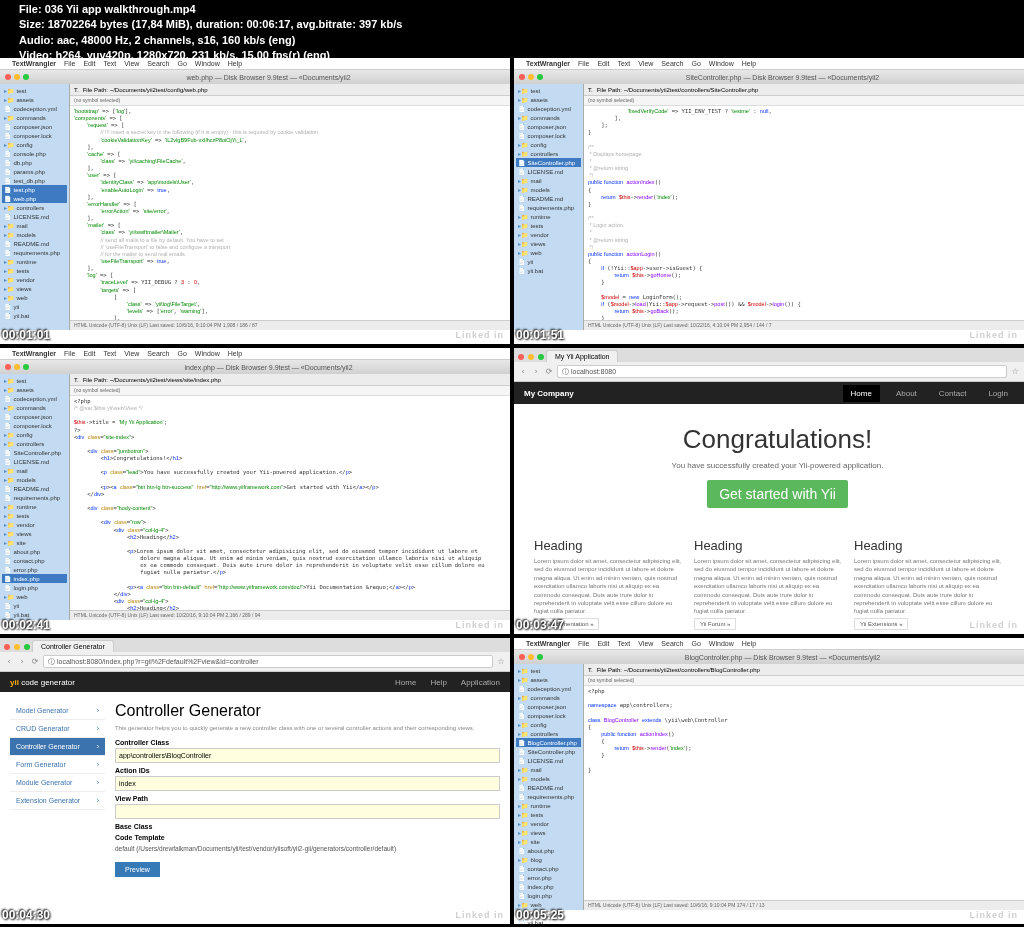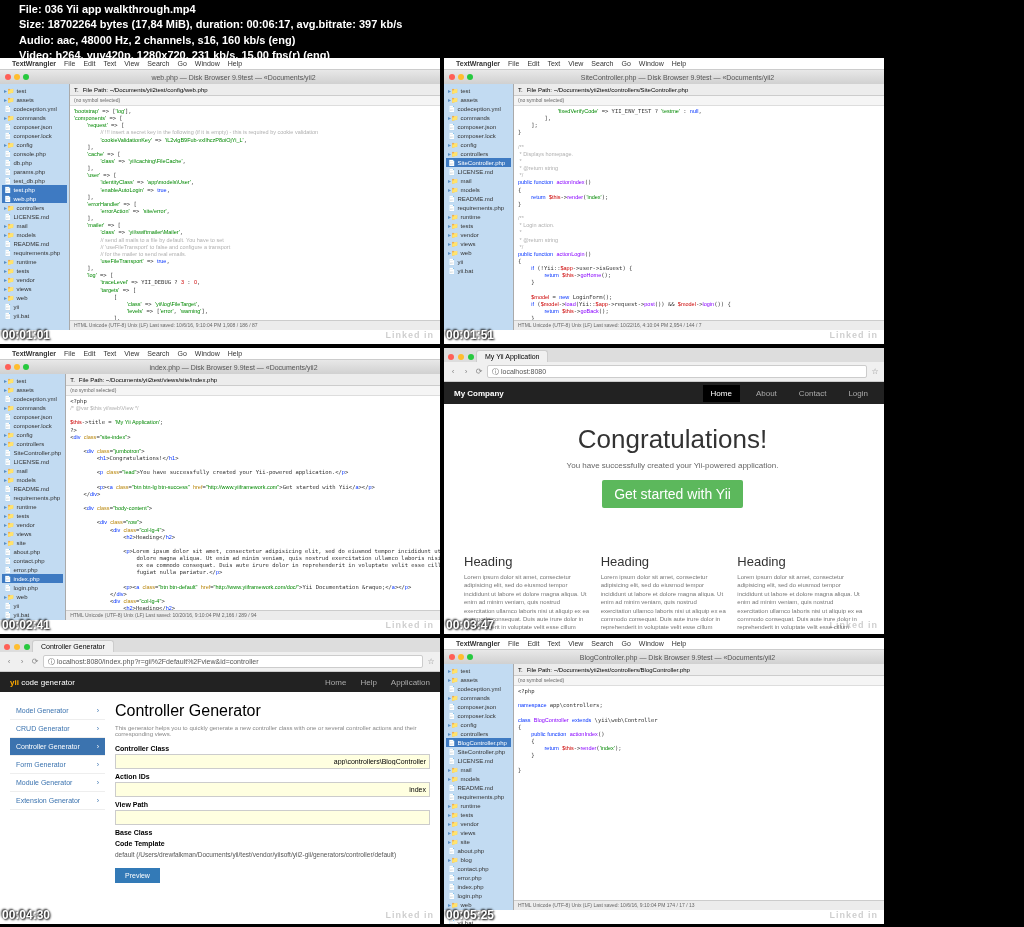--- a/index.html
+++ b/index.html
@@ -1,21 +1,21 @@
 <!DOCTYPE html>
 <html><head>
 <meta charset="utf-8">
 <style>
 * { margin: 0; padding: 0; box-sizing: border-box; font-family: Arial, Helvetica, sans-serif; }
 body { width: 1024px; height: 927px; background: #000; position: relative; }
 
 .header-info { position: absolute; top: 2px; left: 19px; color: #fff; font-size: 11px; font-weight: bold; line-height: 1.4; }
 .header-info div { white-space: pre; }
 
-.grid { position: absolute; top: 58px; left: 0; width: 884px; height: 866px; display: grid; grid-template-columns: 1fr 1fr; grid-template-rows: 1fr 1fr 1fr; gap: 4px; background: #000; }
+.grid { position: absolute; top: 58px; left: 0; width: 1024px; height: 866px; display: grid; grid-template-columns: 1fr 1fr; grid-template-rows: 1fr 1fr 1fr; gap: 4px; background: #000; }
 
 .pane { background: #fff; position: relative; overflow: hidden; font-size: 6px; }
 
 .timestamp { position: absolute; bottom: 2px; left: 2px; color: #fff; font-size: 12px; font-weight: bold; text-shadow: 1px 1px 2px #000, -1px -1px 2px #000; z-index: 100; }
 
 .watermark { position: absolute; bottom: 4px; right: 6px; color: rgba(0,0,0,0.2); font-size: 9px; font-weight: bold; z-index: 50; letter-spacing: 1px; }
 
 
 .mac-titlebar { height: 14px; background: linear-gradient(#e8e8e8,#d0d0d0); display: flex; align-items: center; padding: 0 5px; gap: 3px; }
 .traffic { width: 6px; height: 6px; border-radius: 50%; }
@@ -53,38 +53,38 @@
 .yii-brand { color: #fff; font-weight: bold; }
 .yii-navlinks { margin-left: auto; display: flex; gap: 10px; }
 .yii-navlinks .active { background: #000; color: #fff; padding: 4px 8px; }
 .yii-navlinks span { padding: 4px 6px; }
 .yii-hero { text-align: center; padding: 20px; background: #fff; margin-left: 17px; }
 .yii-hero h1 { font-size: 26px; font-weight: normal; color: #333; margin-bottom: 6px; }
 .yii-hero p { font-size: 8px; color: #666; margin-bottom: 10px; }
 .yii-btn { display: inline-block; background: #5cb85c; color: #fff; padding: 6px 12px; font-size: 14px; border-radius: 2px; }
 .yii-cols { display: flex; gap: 10px; padding: 10px 20px; }
 .yii-col { flex: 1; }
-.yii-col h2 { font-size: 13px; font-weight: normal; color: #333; margin-bottom: 4px; margin-top: 16px; }
+.yii-col h2 { font-size: 13px; font-weight: normal; color: #333; margin-bottom: 4px; }
 .yii-col p { font-size: 6px; color: #777; line-height: 1.4; margin-bottom: 5px; }
 .yii-col a { font-size: 6px; color: #555; border: 1px solid #ddd; padding: 2px 5px; text-decoration: none; }
 
 
 .gii-header { height: 20px; background: #222; color: #fff; display: flex; align-items: center; padding: 0 10px; font-size: 8px; }
 .gii-logo-txt { color: #fff; text-align: right; }
 .gii-logo-txt b { color: #fa0; }
 .gii-navlinks { margin-left: auto; display: flex; gap: 14px; color: #aaa; }
 .gii-body { display: flex; padding: 10px; gap: 10px; height: calc(100% - 48px); }
 .gii-sidebar { width: 95px; }
 .gii-sideitem { padding: 5px 6px; font-size: 7px; color: #3b73af; border-bottom: 1px solid #eee; display: flex; justify-content: space-between; }
 .gii-sideitem.active { background: #3b73af; color: #fff; }
 .gii-content { flex: 1; }
 .gii-content h1 { font-size: 16px; font-weight: normal; margin-bottom: 5px; }
 .gii-content .desc { font-size: 6px; color: #888; margin-bottom: 8px; }
 .gii-label { font-size: 7px; font-weight: bold; margin: 4px 0 2px; }
-.gii-input { width: 100%; border: 1px solid #ccc; padding: 3px; font-size: 7px; background: #ffffe0; text-align: right; }
+.gii-input { width: 100%; border: 1px solid #ccc; padding: 3px; font-size: 7px; background: #ffffe0; }
 .gii-preview-btn { background: #337ab7; color: #fff; padding: 4px 10px; font-size: 7px; border: none; margin-top: 8px; }
 .gii-static { font-size: 6.5px; color: #555; padding: 2px 0; }
 </style>
 </head>
 <body>
 
 <div class="header-info">
   <div>File: 036 Yii app walkthrough.mp4</div>
   <div>Size: 18702264 bytes (17,84 MiB), duration: 00:06:17, avg.bitrate: 397 kb/s</div>
   <div>Audio: aac, 48000 Hz, 2 channels, s16, 160 kb/s (eng)</div>

